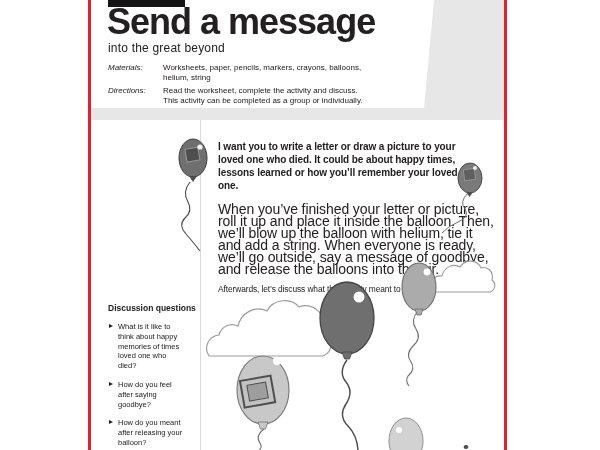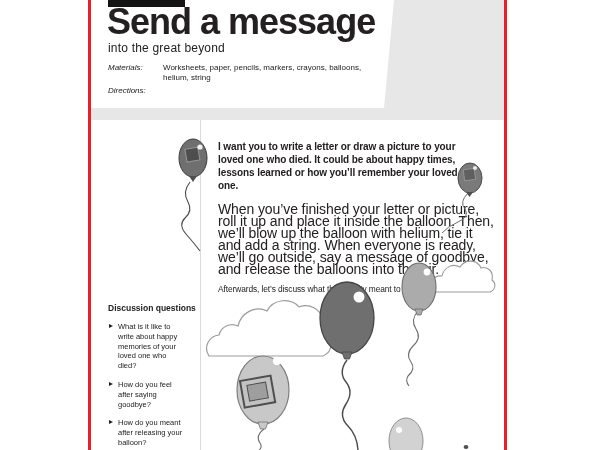--- a/index.html
+++ b/index.html
@@ -6,21 +6,21 @@
   .stage{position:relative;width:600px;height:450px;background:#ffffff;overflow:hidden;
          font-family:"Liberation Sans","DejaVu Sans",sans-serif;color:#242021;}
   
   .red-line{position:absolute;top:0;width:3px;height:450px;background:#ee1c25;}
   .red-left{left:88px;}
   .red-right{left:504px;}
   
   .band{position:absolute;left:91px;top:0;width:413px;height:120px;background:#e7e7e7;}
   
   .card{position:absolute;left:91px;top:0;width:303px;height:108px;background:#ffffff;
-        clip-path:polygon(0 0,100% 0,calc(100% - 10px) 100%,0 100%);}
+        clip-path:polygon(0 0,100% 0,calc(100% - 10px) 100%,0 100%);padding-left:40px;}
   .badge{position:absolute;left:17px;top:0;width:77px;height:7px;background:#141414;}
   .title{position:absolute;left:16px;top:2px;font-size:36px;line-height:40px;font-weight:bold;
          letter-spacing:-1px;white-space:nowrap;}
   .subtitle{position:absolute;left:17px;top:38px;font-size:12px;line-height:20px;letter-spacing:.2px;white-space:nowrap;}
   .rows{position:absolute;left:17px;top:63px;width:262px;display:grid;grid-template-columns:55px 1fr;
         row-gap:4px;font-size:8px;line-height:9.5px;}
   .rowlabel{font-weight:normal;font-style:italic;}
   
   .divider{position:absolute;left:200px;top:120px;width:1px;height:330px;background:#dadada;}
   
@@ -46,30 +46,31 @@
   <div class="band"></div>
 
   <div class="card">
     <div class="badge"></div>
     <div class="title">Send a message</div>
     <div class="subtitle">into the great beyond</div>
     <div class="rows">
       <div class="rowlabel">Materials:</div>
       <div class="rowvalue">Worksheets, paper, pencils, markers, crayons, balloons, helium, string</div>
       <div class="rowlabel">Directions:</div>
+      <div class="rowvalue">Read the worksheet, complete the activity and discuss. This activity can be completed as a group or individually.</div>
     </div>
   </div>
 
   <div class="divider"></div>
 
   <div class="sidebar">
     <div class="sb-head">Discussion questions</div>
     <div class="q">
       <span class="tri"></span>
-      <span class="qt">What is it like to write about happy memories of your loved one who died?</span>
+      <span class="qt">What is it like to think about happy memories of times loved one who died?</span>
     </div>
     <div class="q">
       <span class="tri"></span>
       <span class="qt">How do you feel after saying goodbye?</span>
     </div>
     <div class="q">
       <span class="tri"></span>
       <span class="qt">How do you meant after releasing your balloon?</span>
     </div>
   </div>

